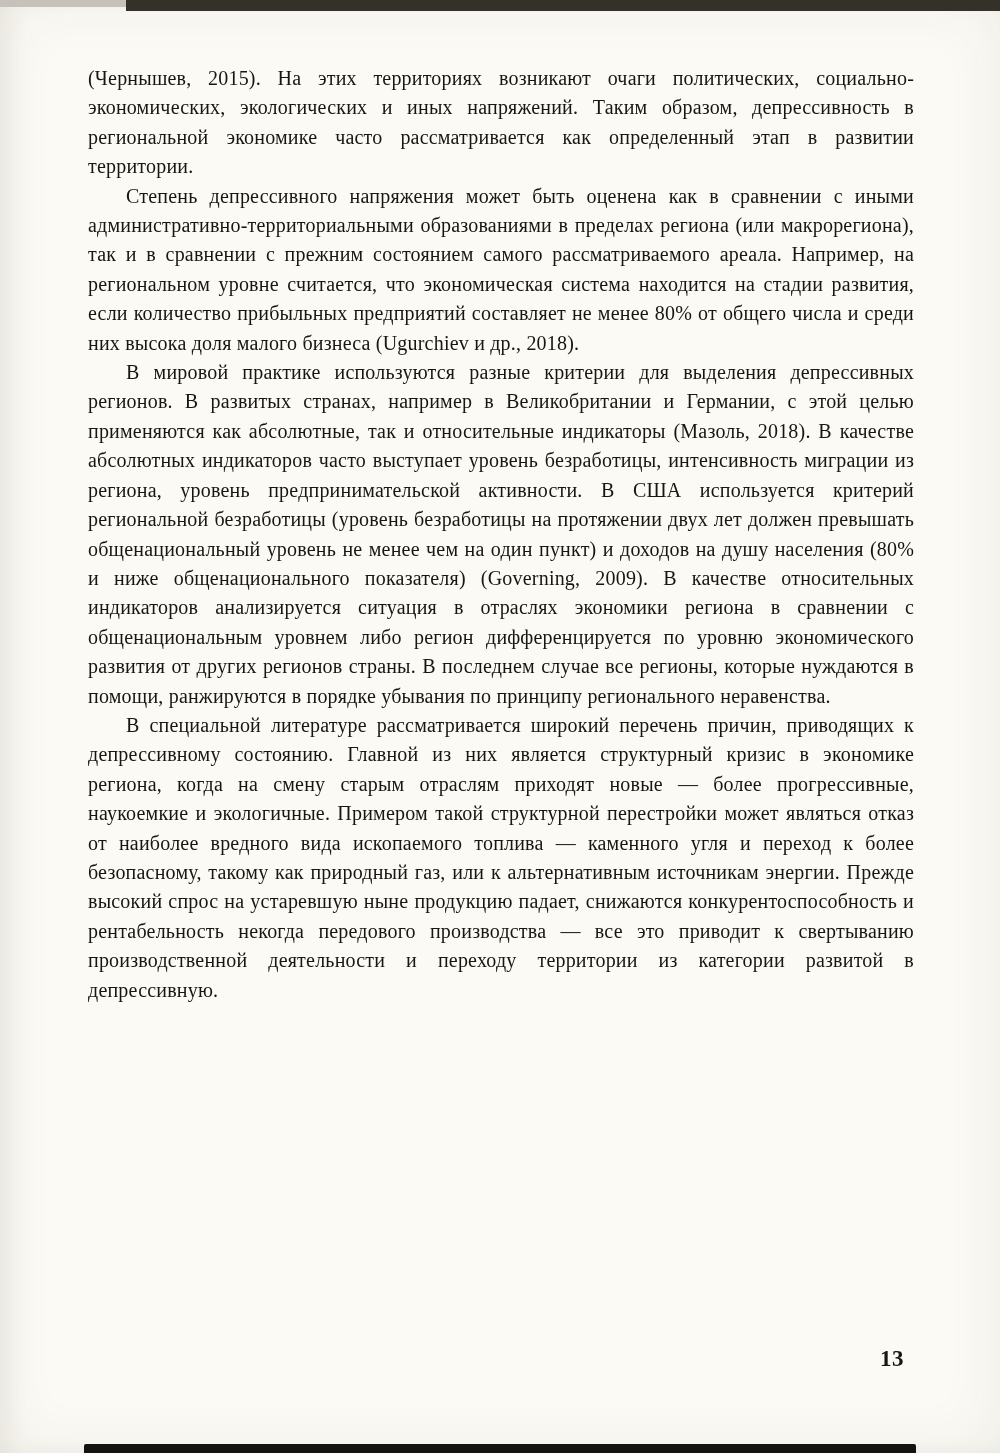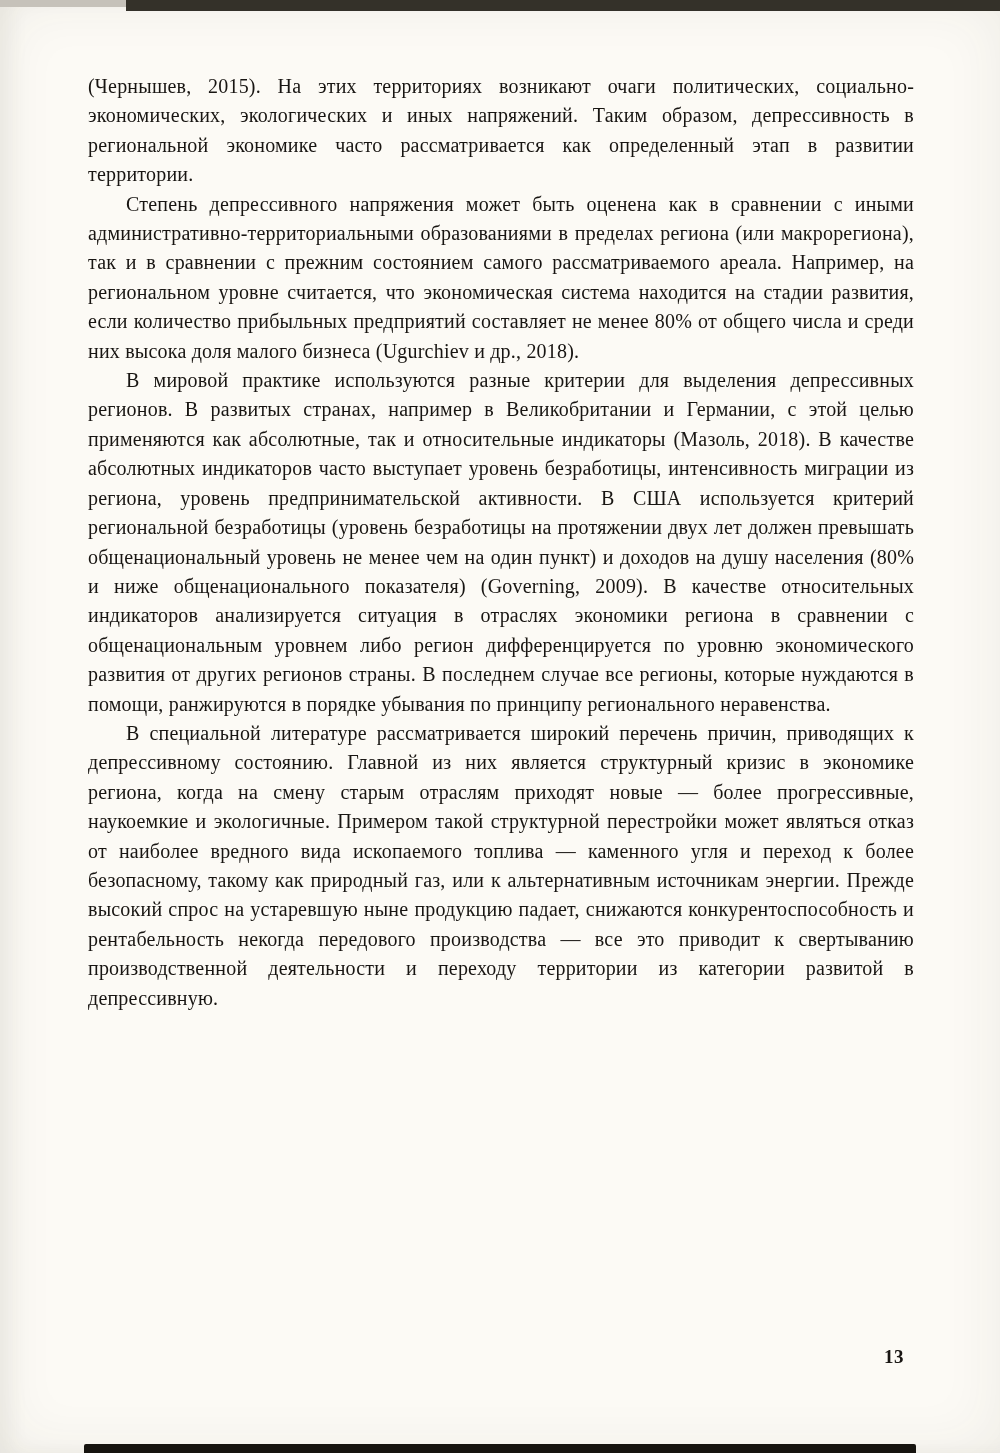--- a/index.html
+++ b/index.html
@@ -34,41 +34,41 @@
   .bottom-strip-dark {
     position: absolute;
     bottom: 0; left: 84px;
     width: 832px; height: 9px;
     background: #16130f;
     border-radius: 2px 2px 0 0;
   }
   
   .text-block {
     position: absolute;
-    top: 72px;
+    top: 64px;
     left: 88px;
     width: 826px;
     font-size: 20px;
     line-height: 29.4px;
     text-align: justify;
     letter-spacing: 0.2px;
   }
   .text-block p {
     margin: 0;
     padding: 0;
     text-indent: 38px;
   }
   .text-block p.continuation {
     text-indent: 0;
   }
   .page-number {
     position: absolute;
     top: 1346px;
     right: 96px;
-    font-size: 19px;
+    font-size: 23px;
     font-weight: bold;
     letter-spacing: 0.5px;
   }
 </style>
 </head>
 <body>
 
 <main class="scan-page">
 
   <div class="top-strip-light"></div>

